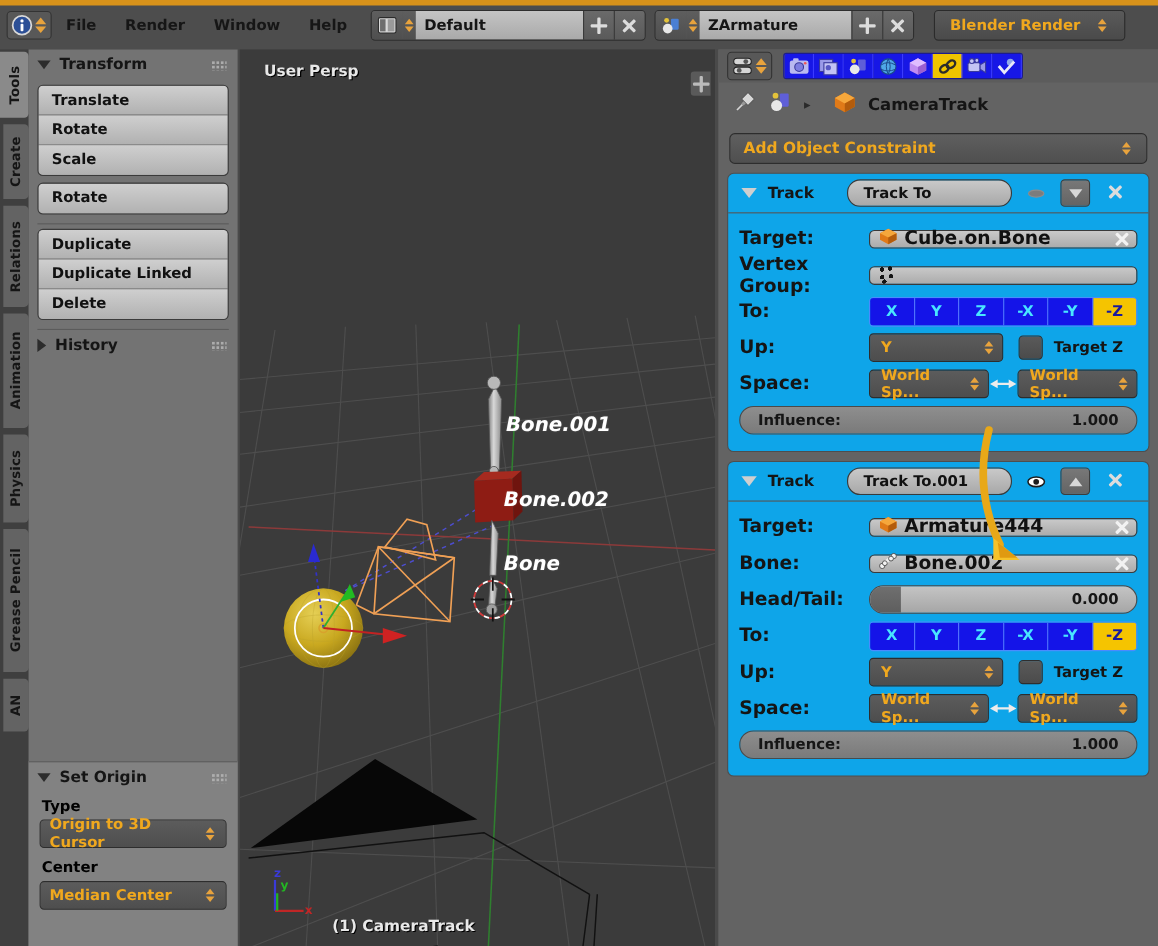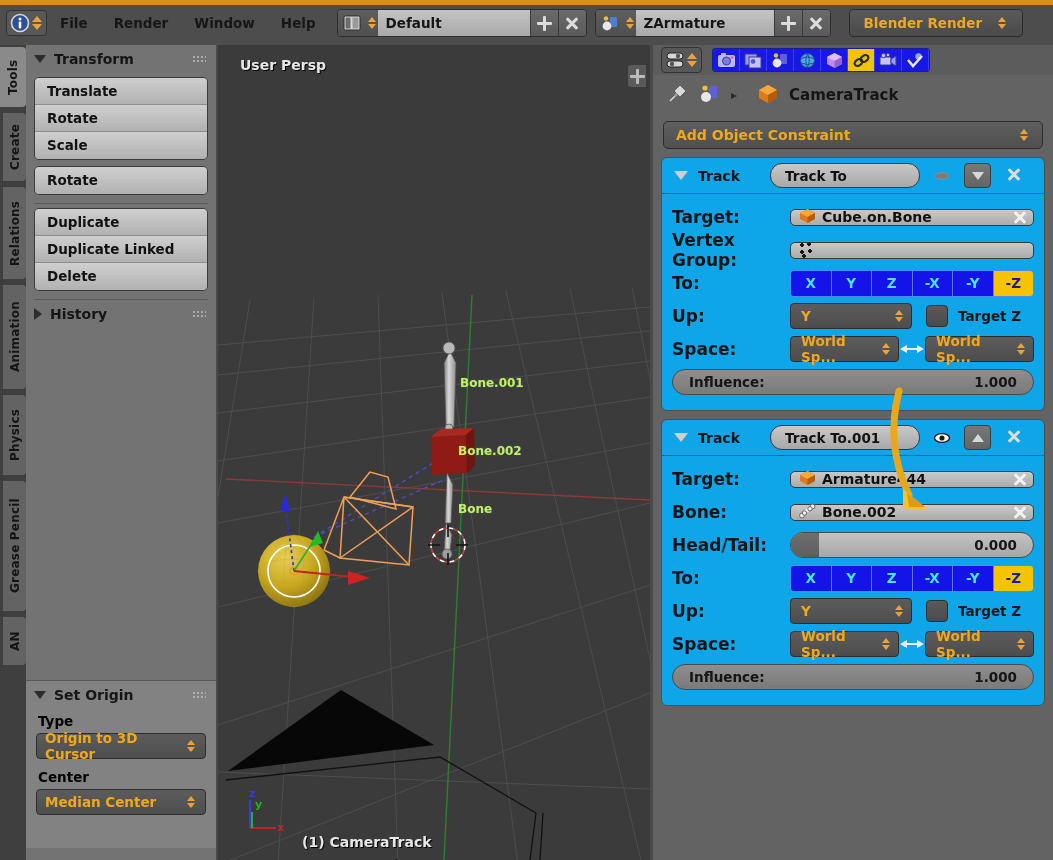--- a/index.html
+++ b/index.html
@@ -114,21 +114,21 @@
     background-size:4px 4px; opacity:.85;}
   .btn-group { margin:4px 8px 0 8px; border:1px solid #3b3b3b; border-radius:5px; overflow:hidden;}
   .tbtn {
     height:27px; line-height:27px; padding-left:12px;
     background:linear-gradient(#cfcfcf,#b1b1b1);
     color:#111; font-size:13.5px; border-bottom:1px solid #8d8d8d;
   }
   .tbtn:last-child { border-bottom:none; }
   .hr-sep { height:1px; background:#5b5b5b; margin:8px 8px 0 8px;}
   .setorigin {
-    position:absolute; left:0; bottom:12px; width:190px; height:168px;
+    position:absolute; left:0; bottom:0; width:190px; height:168px;
     background:#828282; border-top:1px solid #5a5a5a;
   }
   .lbl-plain { color:#000000; font-size:13.5px; padding:4px 0 4px 12px; }
   .enum-btn {
     margin:0 10px; height:26px; border-radius:4px; border:1px solid #2d2d2d;
     background:linear-gradient(#5c5c5c,#4e4e4e);
     display:flex; align-items:center; padding:0 8px;
     color:#f0a81e; font-size:13.5px;
   }
   .enum-btn .spin { margin-left:auto; }
@@ -140,21 +140,21 @@
   }
   .vp-label {
     position:absolute; left:22px; top:12px; color:#e8e8e8;
     font-size:14px; text-shadow:1px 1px 0 #000;
   }
   .vp-bottom-label{
     position:absolute; left:84px; bottom:10px; color:#e8e8e8;
     font-size:14px; text-shadow:1px 1px 0 #000;
   }
   .obj-label {
-    position:absolute; color:#bef264; font-size:12px; text-shadow:0 0 2px rgba(255,255,255,.15);
+    position:absolute; color:#ffffff; font-size:18px; text-shadow:0 0 2px rgba(255,255,255,.15);font-style:italic;
   }
   .plus-tab {
     position:absolute; right:4px; top:20px; width:18px; height:22px;
     background:#5a5a5a; border-radius:3px 0 0 3px;
     display:flex; align-items:center; justify-content:center;
   }
   .plus-tab .plus-glyph:before{background:#bbb;} .plus-tab .plus-glyph:after{background:#bbb;}
   .axis-gizmo { position:absolute; left:28px; bottom:28px; width:46px; height:46px;}
 
   
@@ -204,21 +204,21 @@
     background:linear-gradient(#787878,#646464);
     display:flex;align-items:center;justify-content:center;
   }
   .cbox-body { padding:8px 10px 10px 10px; }
   .prow { display:flex; align-items:center; height:30px; margin-bottom:3px; }
   .prow-label { width:118px; color:#151515; font-size:17px; flex:none;}
   .field {
     flex:1; height:17px; border-radius:5px;
     background:linear-gradient(#c9c9c9,#ababab); border:1px solid #3a3a3a;
     display:flex; align-items:center; padding:0 6px 0 8px;
-    color:#111; font-size:14px; gap:6px;
+    color:#111; font-size:17px; gap:6px;
   }
   .field .x-glyph { margin-left:auto; }
   .field .x-glyph:before,.field .x-glyph:after{ background:#f2f2f2; }
   .toggle-row { display:flex; flex:1; border:1px solid #4a8bff; border-radius:4px; overflow:hidden;}
   .tgl {
     flex:1; height:25px; background:#1414e8; color:#49e6ff;
     display:flex; align-items:center; justify-content:center;
     font-size:13.5px; border-right:1px solid #5a7bff;
   }
   .tgl:last-child { border-right:none; }

